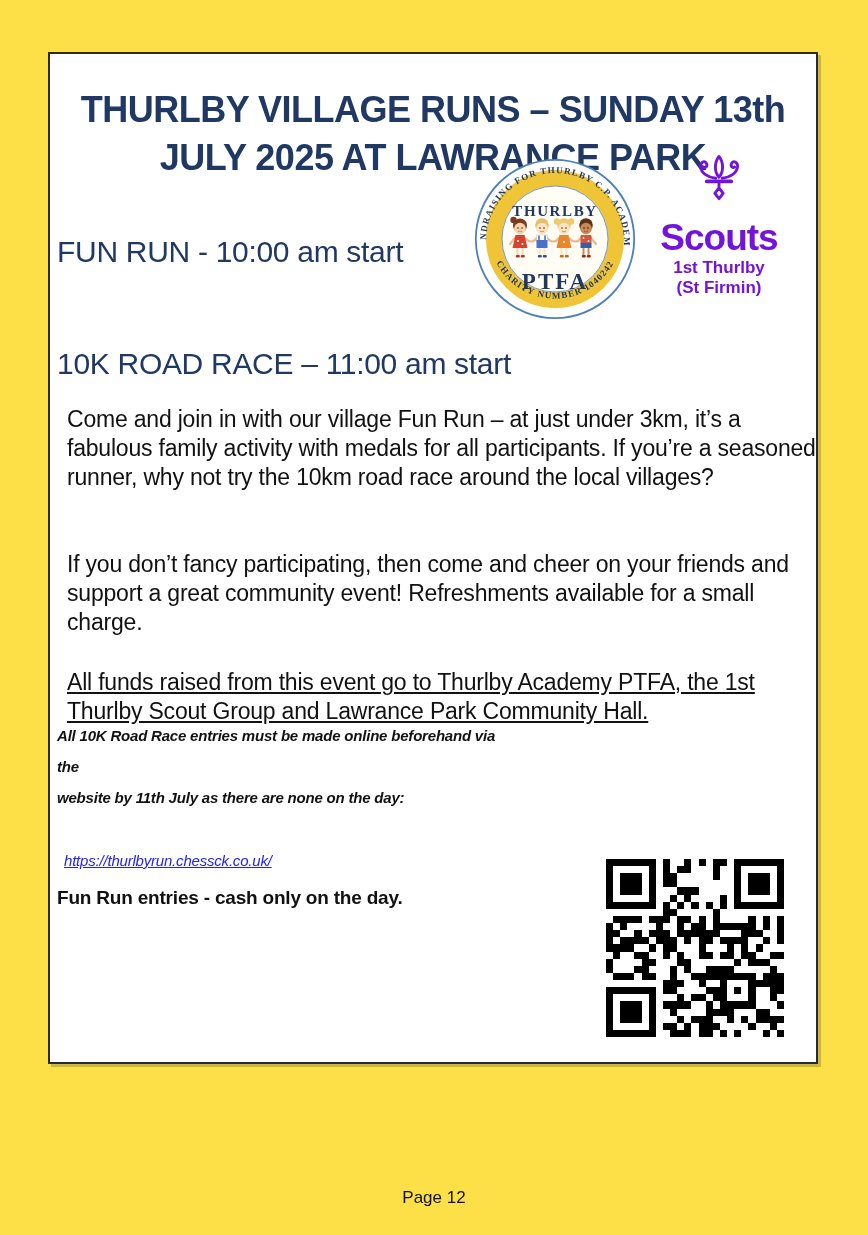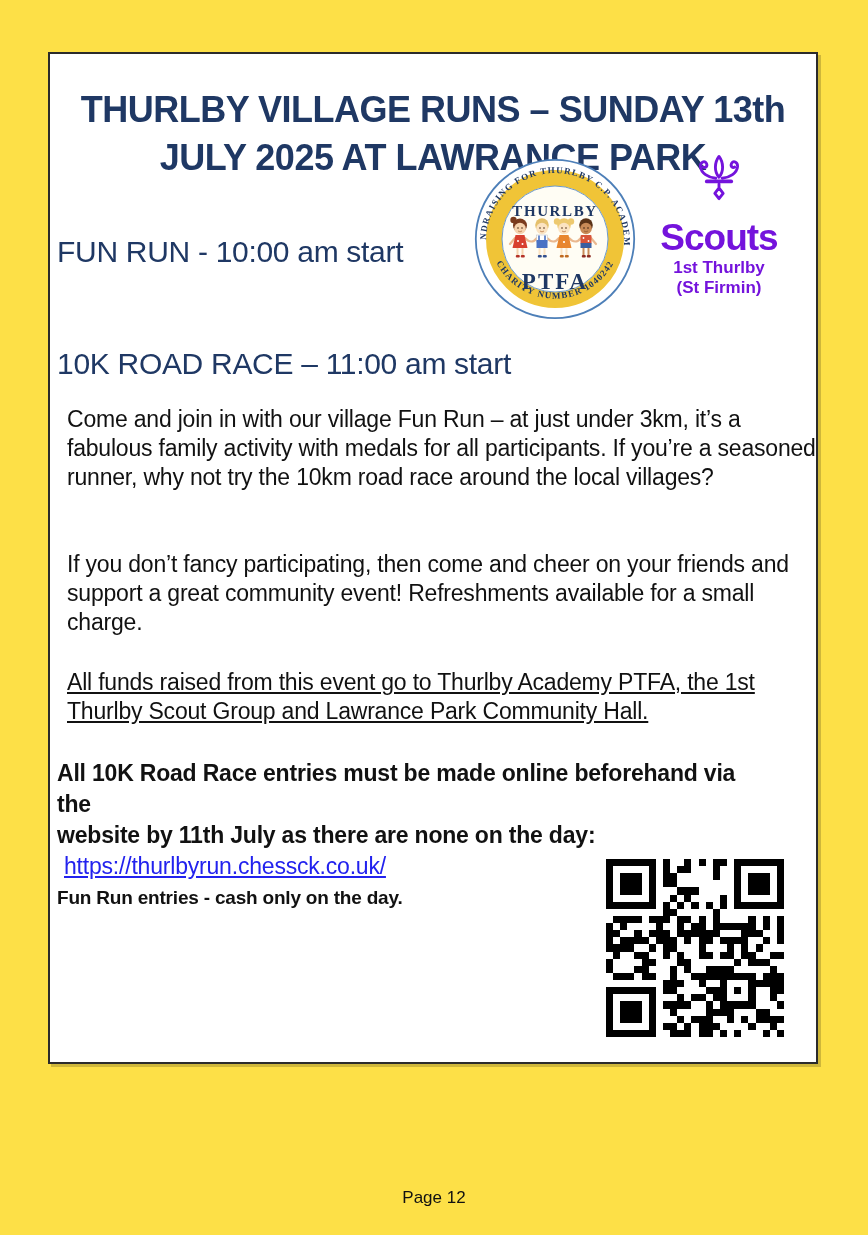--- a/index.html
+++ b/index.html
@@ -12,24 +12,24 @@
         color:var(--navy,#1f3864);font-weight:bold;font-size:36px;line-height:48px;letter-spacing:-0.5px;}
   .title span{display:block;}
   .heading{position:absolute;left:7px;color:var(--navy,#1f3864);font-size:30px;letter-spacing:-0.3px;white-space:nowrap;}
   .h-fun{top:181px;}
   .h-race{top:285px;margin-top:8px;}
   .body-p{position:absolute;left:7px;width:752px;margin:10px;font-size:23px;line-height:29px;
         color:var(--body_text,#111);letter-spacing:-0.2px;}
   .p1{top:341px;}
   .p2{top:486px;}
   .p3{top:604px;text-decoration:underline;}
-  .entries{position:absolute;left:7px;top:704px;width:756px;font-size:23px;line-height:31px;
-        font-weight:bold;color:var(--body_text,#111);letter-spacing:-0.2px;}
+  .entries{position:absolute;left:7px;top:666px;width:756px;font-size:15px;line-height:31px;
+        font-weight:bold;font-style:italic;color:var(--body_text,#111);letter-spacing:-0.2px;}
   .entries .el{display:block;}
-  .entries a{display:block;color:var(--link,#2222ee);text-decoration:underline;padding-left:7px;font-weight:normal;}
+  .entries a{display:block;color:var(--link,#2222ee);text-decoration:underline;padding-left:7px;font-weight:normal;margin-top:32px;}
   .cash{position:absolute;left:7px;top:833px;margin:0;font-size:19px;font-weight:bold;letter-spacing:-0.2px;}
   .qr{position:absolute;left:556px;top:805px;width:178px;height:178px;background:#fff;}
   .qr svg{width:100%;height:100%;shape-rendering:crispEdges;}
   .footer{position:absolute;top:1188px;left:0;width:100%;text-align:center;font-size:17px;color:#111;}
   
   .ptfa{position:absolute;left:424px;top:104px;width:162px;height:162px;}
   .ptfa svg{width:100%;height:100%;}
   .arc-text{font-family:"Liberation Serif",serif;font-weight:bold;font-size:9px;letter-spacing:1.2px;
         fill:var(--navy,#1f3864);}
   .thurlby-t{font-family:"Liberation Serif",serif;font-weight:bold;font-size:15px;letter-spacing:1.6px;

